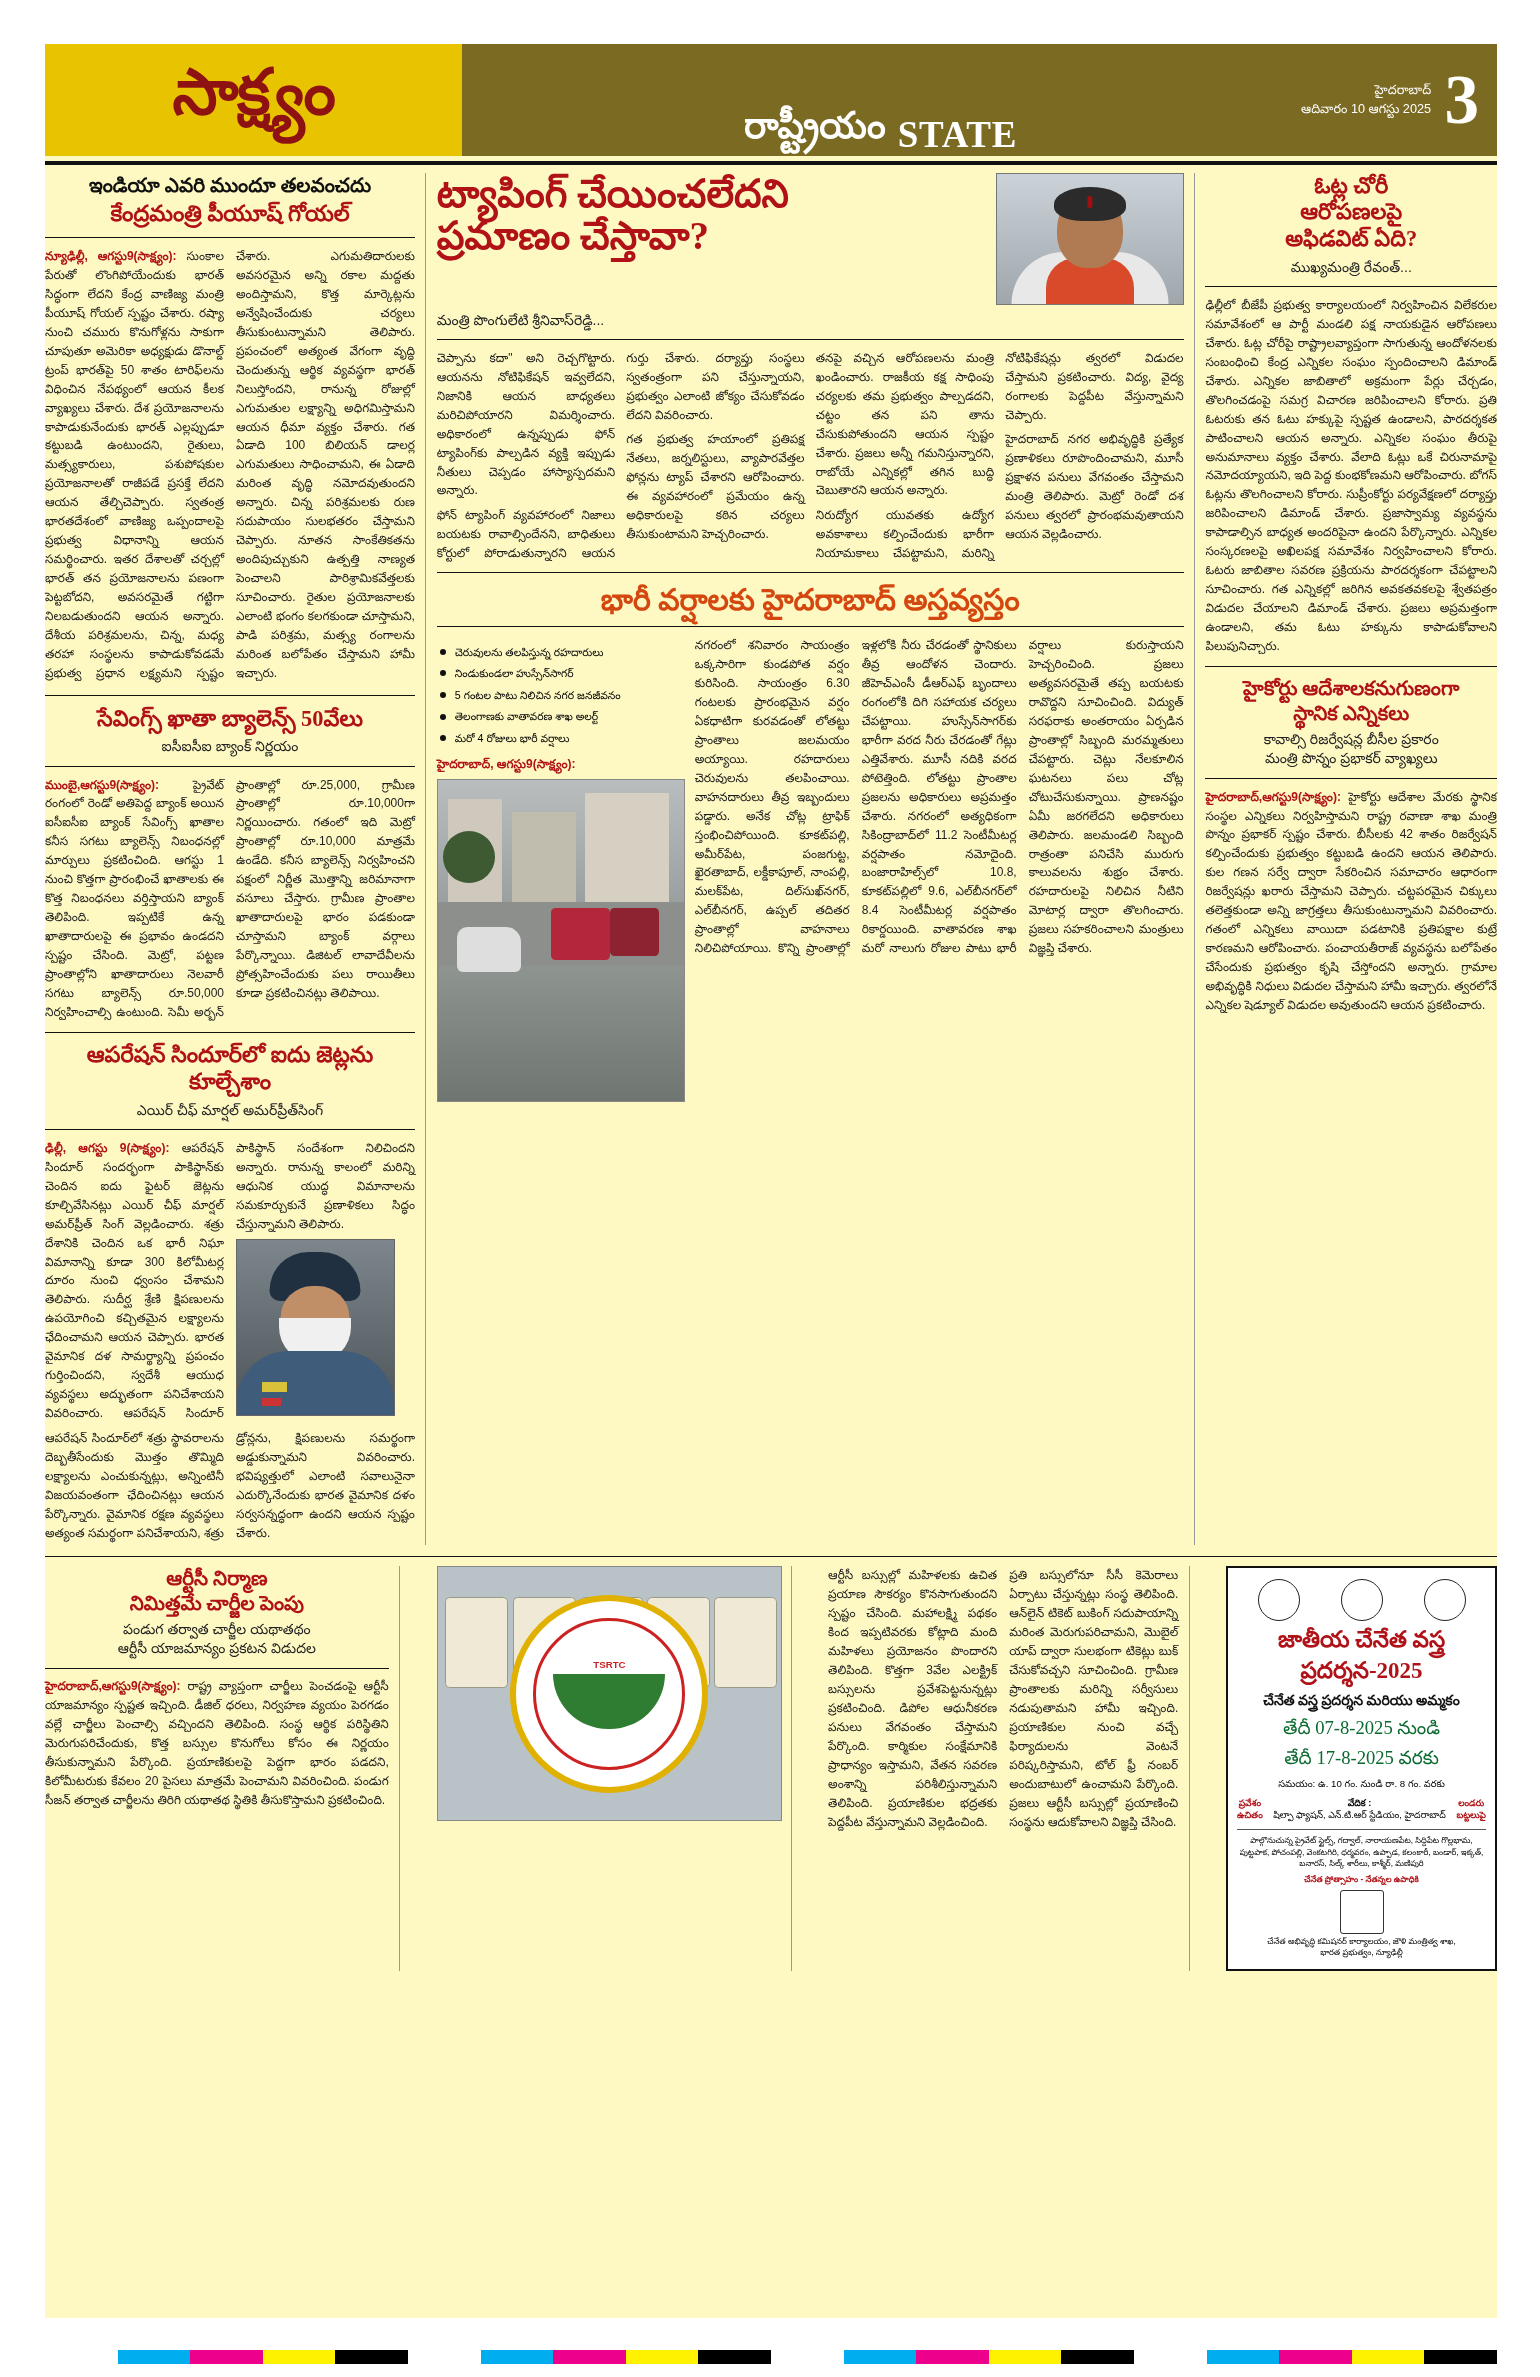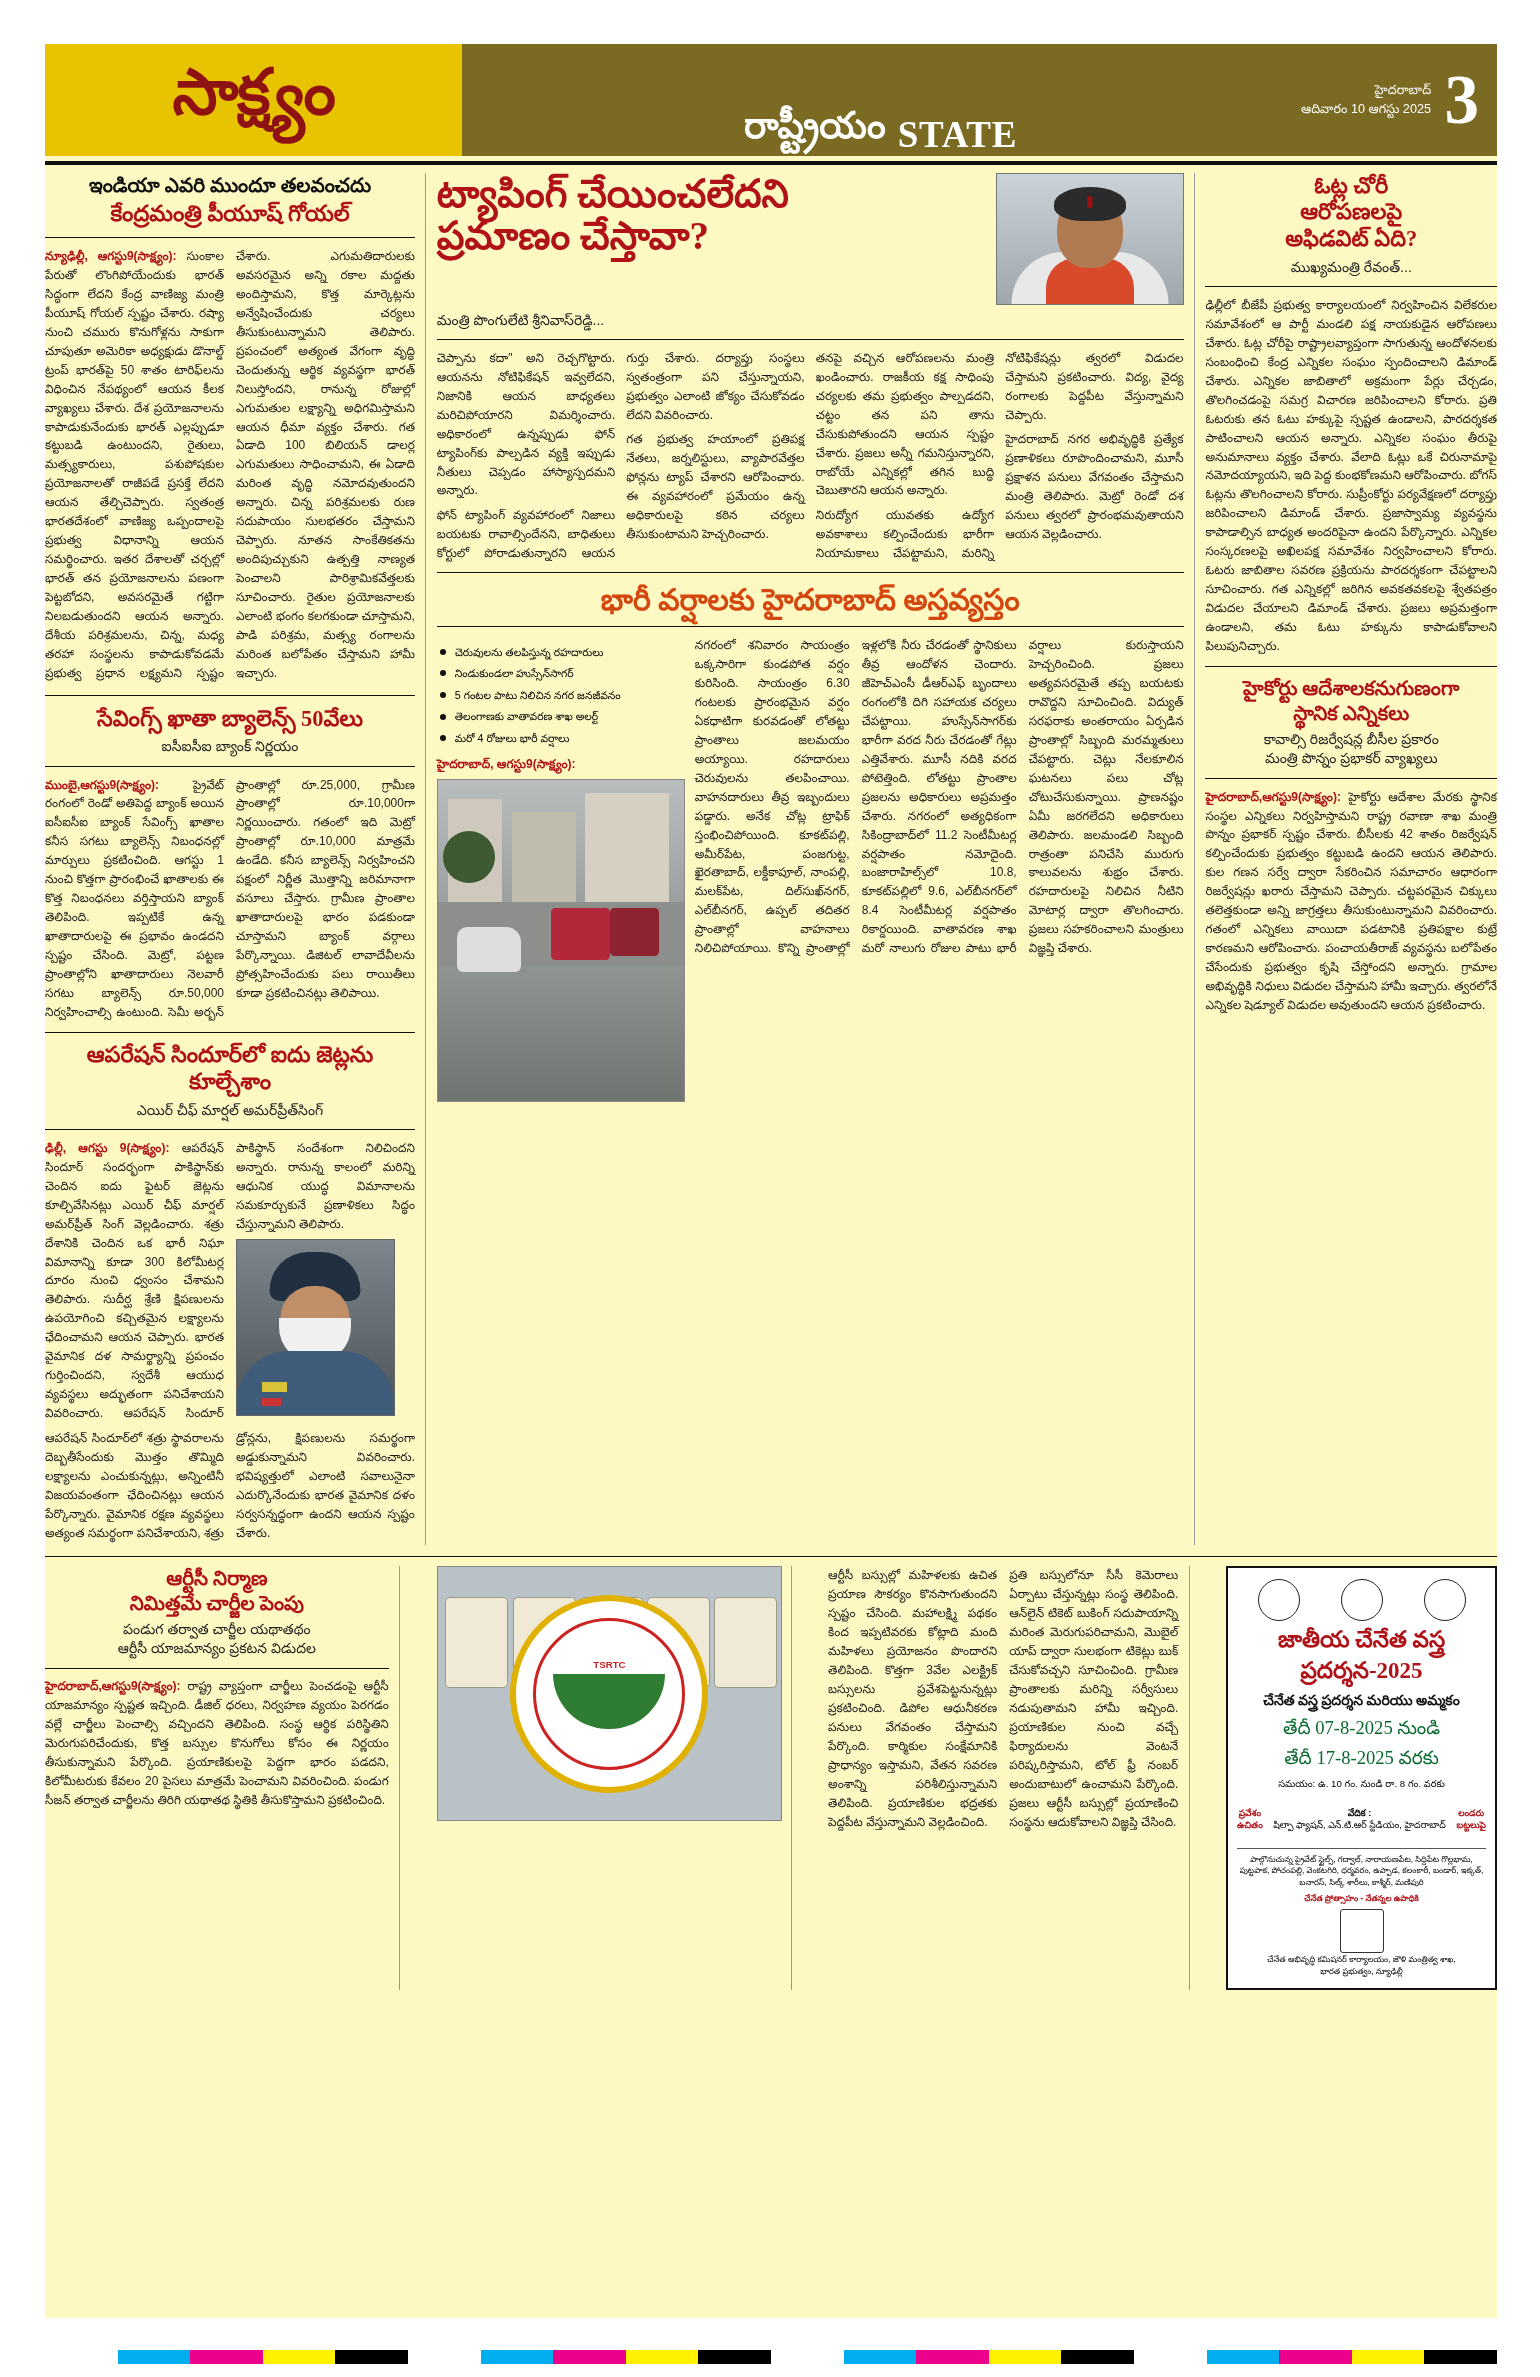--- a/index.html
+++ b/index.html
@@ -291,21 +291,21 @@
           <div class="row">
             <div class="seal"></div>
             <div class="seal"></div>
             <div class="seal"></div>
           </div>
           <h3>జాతీయ చేనేత వస్త్ర ప్రదర్శన-2025</h3>
           <h4>చేనేత వస్త్ర ప్రదర్శన మరియు అమ్మకం</h4>
           <div class="dates">తేదీ 07-8-2025 నుండి</div>
           <div class="dates">తేదీ 17-8-2025 వరకు</div>
           <div class="time">సమయం: ఉ. 10 గం. నుండి రా. 8 గం. వరకు</div>
-          <div style="display:flex;justify-content:space-between;align-items:center;margin:16px 0;">
+          <div style="display:flex;justify-content:space-between;align-items:center;margin:6px 0;">
             <div style="font-size:9px;white-space:pre-line;font-weight:bold;color:#b01217;">ప్రవేశం
 ఉచితం</div>
             <div style="font-size:9.3px;text-align:center;">
               <div style="font-weight:bold">వేదిక :</div>
               <div>షిల్పా ఫ్యాషన్, ఎన్.టి.ఆర్ స్టేడియం, హైదరాబాద్</div>
             </div>
             <div style="font-size:9px;white-space:pre-line;font-weight:bold;color:#b01217;">లండరు
 బట్టలుపై</div>
           </div>
           <div class="foot">

